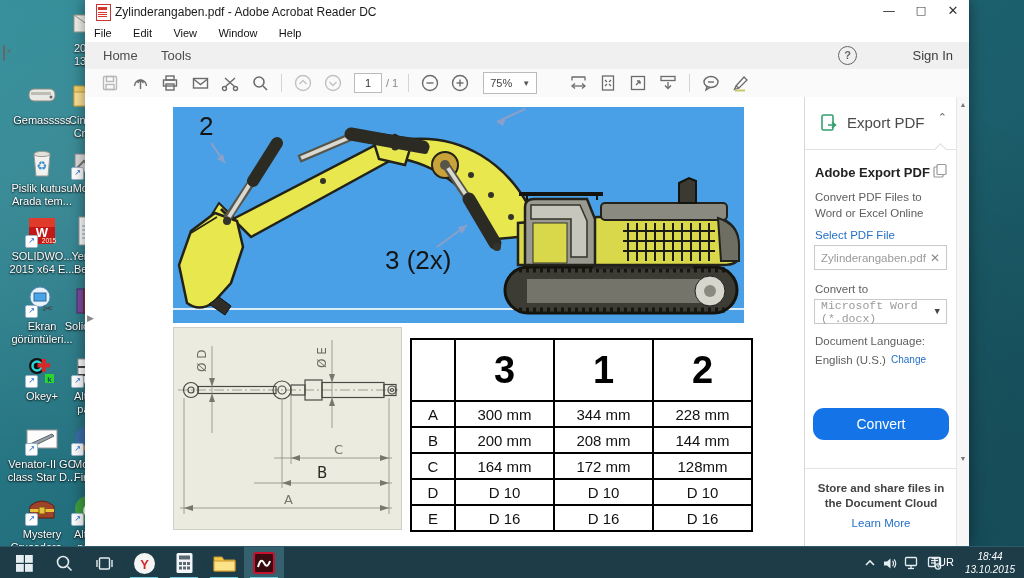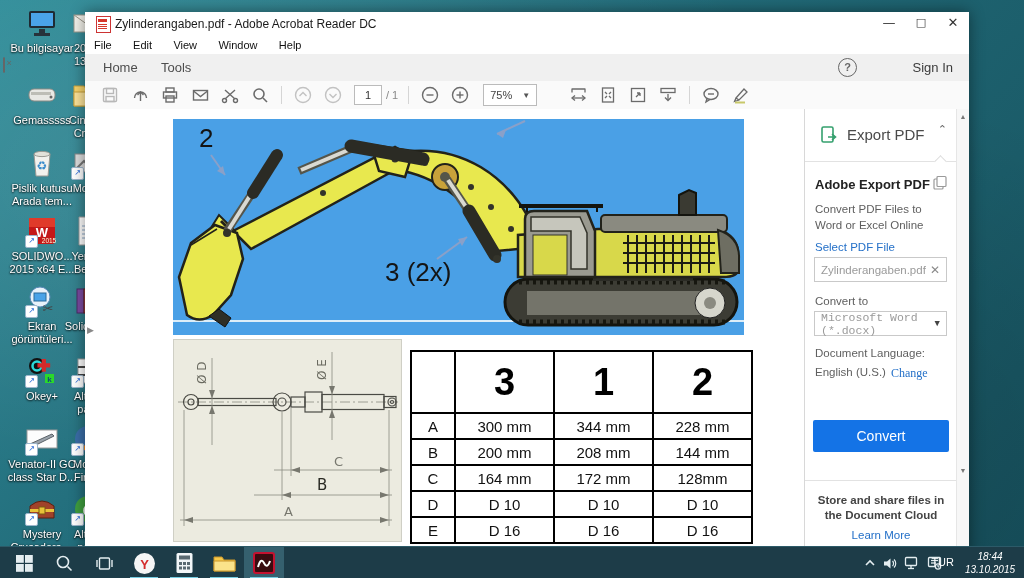--- a/index.html
+++ b/index.html
@@ -12,21 +12,21 @@
     background:radial-gradient(ellipse at 20% 30%,rgba(255,255,255,.10),transparent 55%),
                radial-gradient(ellipse at 70% 80%,rgba(0,0,0,.18),transparent 60%);}
   
   .dicon{position:absolute;width:76px;text-align:center;cursor:default;}
   .dicon .art{width:34px;height:34px;margin:0 auto;position:relative;}
   .dlabel{margin-top:2px;font-size:11px;line-height:13px;color:#fff;white-space:pre-line;
     text-shadow:0 1px 2px rgba(0,0,0,.85),0 0 2px rgba(0,0,0,.6);}
   .shortcut{position:absolute;left:0;bottom:0;width:11px;height:11px;background:#fff;
     border:1px solid #9db6cc;border-radius:2px;font-size:8px;line-height:10px;color:#2a6bd8;}
   
-  #window{position:absolute;left:85px;top:12px;width:884px;height:546px;background:#0369a1;
+  #window{position:absolute;left:85px;top:0;width:884px;height:546px;background:#0369a1;
     box-shadow:0 0 14px rgba(0,0,0,.45);font-size:12px;color:#222;}
   #titlebar{position:absolute;left:0;top:0;right:0;height:24px;background:#fff;border-bottom:1px solid #f0f0f0;}
   #titlebar .ttext{position:absolute;left:30px;top:5px;font-size:12px;color:#1a1a1a;}
   .pdficon{position:absolute;left:11px;top:4px;width:13px;height:15px;background:#fff;border:1px solid #c33;}
   .pdficon:before{content:"";position:absolute;left:1px;top:2px;width:9px;height:3px;background:#d6382c;}
   .pdficon:after{content:"";position:absolute;left:1px;top:7px;width:9px;height:5px;
     background:linear-gradient(#d6382c 1px,transparent 1px,transparent 2px,#d6382c 2px,#d6382c 3px,transparent 3px,transparent 4px,#d6382c 4px);}
   .winbtn{position:absolute;top:0;width:32px;height:24px;text-align:center;line-height:22px;
     font-size:13px;color:#333;font-family:"DejaVu Sans",sans-serif;}
   #menubar{position:absolute;left:0;top:24px;right:0;height:18px;background:#fff;}
@@ -72,21 +72,21 @@
   
   #rpanel{position:absolute;right:12px;top:97px;width:152px;height:449px;background:#fff;border-left:1px solid #d8d8d8;}
   #rpscroll{position:absolute;right:0;top:97px;width:12px;height:449px;background:#f7f7f7;border-left:1px solid #e6e6e6;}
   .ph{position:absolute;font-size:15px;color:#4a4a4a;}
   .plink{color:#2470c8;}
   .pgray{color:#5f5f5f;}
   .pfield{position:absolute;left:9px;width:133px;height:25px;border:1px solid #c9c9c9;background:#fff;
     display:flex;align-items:center;font-size:11.5px;color:#9a9a9a;padding:0 6px;box-sizing:border-box;}
   .pfield .fx{margin-left:auto;color:#8a8a8a;font-size:12px;}
   .pfield .fcar{margin-left:auto;color:#444;font-size:9px;}
-  #convertbtn{position:absolute;left:8px;top:311px;width:136px;height:32px;background:#1473e6;border-radius:2px;
+  #convertbtn{position:absolute;left:8px;top:311px;width:136px;height:32px;background:#1473e6;border-radius:11px;
     color:#fff;font-size:14px;text-align:center;line-height:32px;}
   .pdivider{position:absolute;left:0;right:0;height:1px;background:#e2e2e2;}
   .notch{position:absolute;width:8px;height:8px;background:#fff;border-left:1px solid #dcdcdc;border-top:1px solid #dcdcdc;transform:rotate(45deg);}
   
   #taskbar{position:absolute;left:0;top:546px;width:1024px;height:32px;background:#1d3c48;border-top:1px solid #2c5a68;}
   .tkbtn{position:absolute;top:0;width:40px;height:32px;display:flex;align-items:center;justify-content:center;}
   .tkbtn.active{background:#35606e;}
   .runline{position:absolute;bottom:0;left:6px;right:6px;height:2px;background:#76cde2;}
   .tray{position:absolute;top:0;height:32px;display:flex;align-items:center;color:#fff;}
   .clock{position:absolute;right:4px;top:3px;width:60px;text-align:center;color:#fff;font-size:10px;line-height:13px;font-style:italic;}
@@ -181,31 +181,20 @@
       <svg width="34" height="34">
           <circle cx="17" cy="17" r="13" fill="#3f9e3f"></circle>
           <text x="17" y="24" text-anchor="middle" font-size="20" font-weight="bold" fill="#fff" font-family="Liberation Sans,sans-serif">e</text>
         </svg>
       <span class="shortcut">↗</span>
     </div>
     <div class="dlabel">Alt bo
 parç</div>
   </div>
 
-  <div class="dicon" style="left:4px;top:6px;">
-    <div class="art">
-      <svg width="34" height="34">
-          <rect x="4" y="5" width="26" height="17" rx="2" fill="#1f2a33"></rect>
-          <rect x="6" y="7" width="22" height="13" fill="#4aa3e8"></rect>
-          <rect x="14" y="23" width="6" height="4" fill="#27323b"></rect>
-          <rect x="9" y="27" width="16" height="3" fill="#27323b"></rect>
-        </svg>
-    </div>
-    <div class="dlabel">Bu bilgisayar</div>
-  </div>
   <div class="dicon" style="left:4px;top:78px;">
     <div class="art">
       <svg width="34" height="34">
           <rect x="4" y="11" width="26" height="12" rx="5" fill="#e8e8e4" stroke="#8a8a84"></rect>
           <rect x="6" y="14" width="20" height="3" fill="#bdbdb6"></rect>
           <circle cx="26" cy="19" r="1.5" fill="#666"></circle>
         </svg>
     </div>
     <div class="dlabel">Gemasssss</div>
   </div>
@@ -623,21 +612,21 @@
         <span>Zylinderangaben.pdf</span>
         <span class="fx">✕</span>
       </div>
       <span class="ph pgray" style="left:10px;top:186px;font-size:11.5px;">Convert to</span>
       <div class="pfield" style="top:202px;font-family:Liberation Mono, monospace;">
         <span>Microsoft Word (*.docx)</span>
         <span class="fcar">▼</span>
       </div>
       <span class="ph pgray" style="left:10px;top:238px;font-size:11.5px;">Document Language:</span>
       <span class="ph pgray" style="left:10px;top:257px;font-size:11.5px;">English (U.S.)</span>
-      <span class="ph plink" style="left:86px;top:257px;font-size:12px;font-family:Liberation Serif, serif;">Change</span>
+      <span class="ph plink" style="left:86px;top:257px;font-size:10px;">Change</span>
       <div id="convertbtn">Convert</div>
       <div class="pdivider" style="top:371px;"></div>
       <span class="ph" style="left:12px;top:384px;width:128px;text-align:center;font-size:11.5px;font-weight:bold;color:#444;line-height:15px;">Store and share files in the Document Cloud</span>
       <span class="ph plink" style="left:0;top:420px;width:152px;text-align:center;font-size:11.5px;">Learn More</span>
     </div>
     <div id="rpscroll">
       <span class="sarrow" style="top:4px;">▲</span>
       <span class="sarrow" style="top:358px;">▼</span>
     </div>
   </div>

